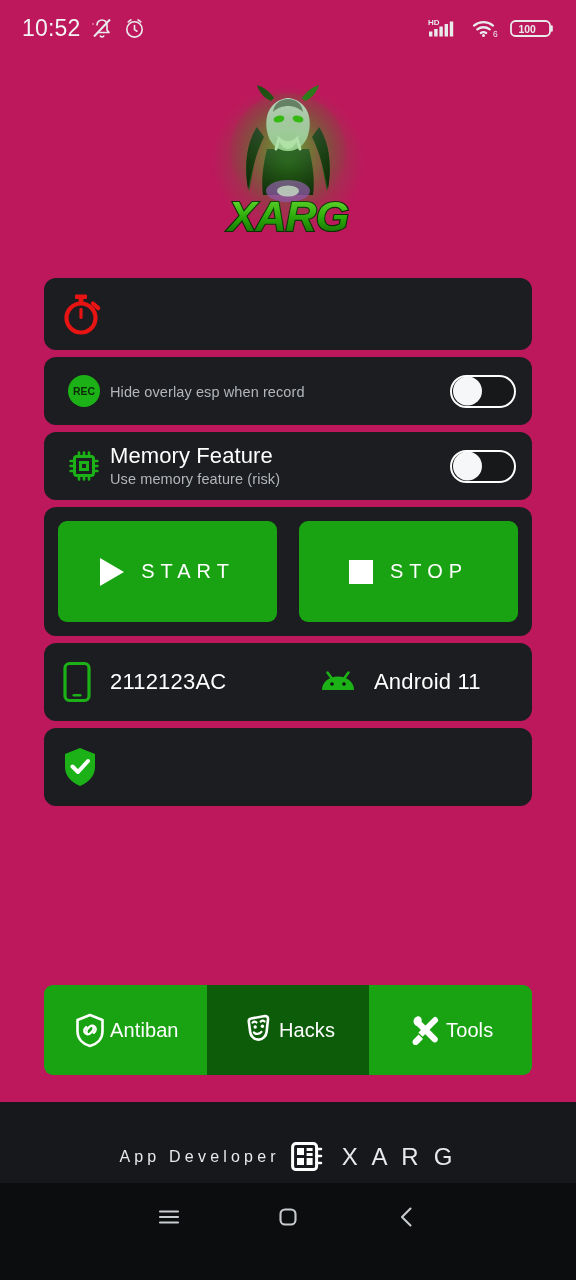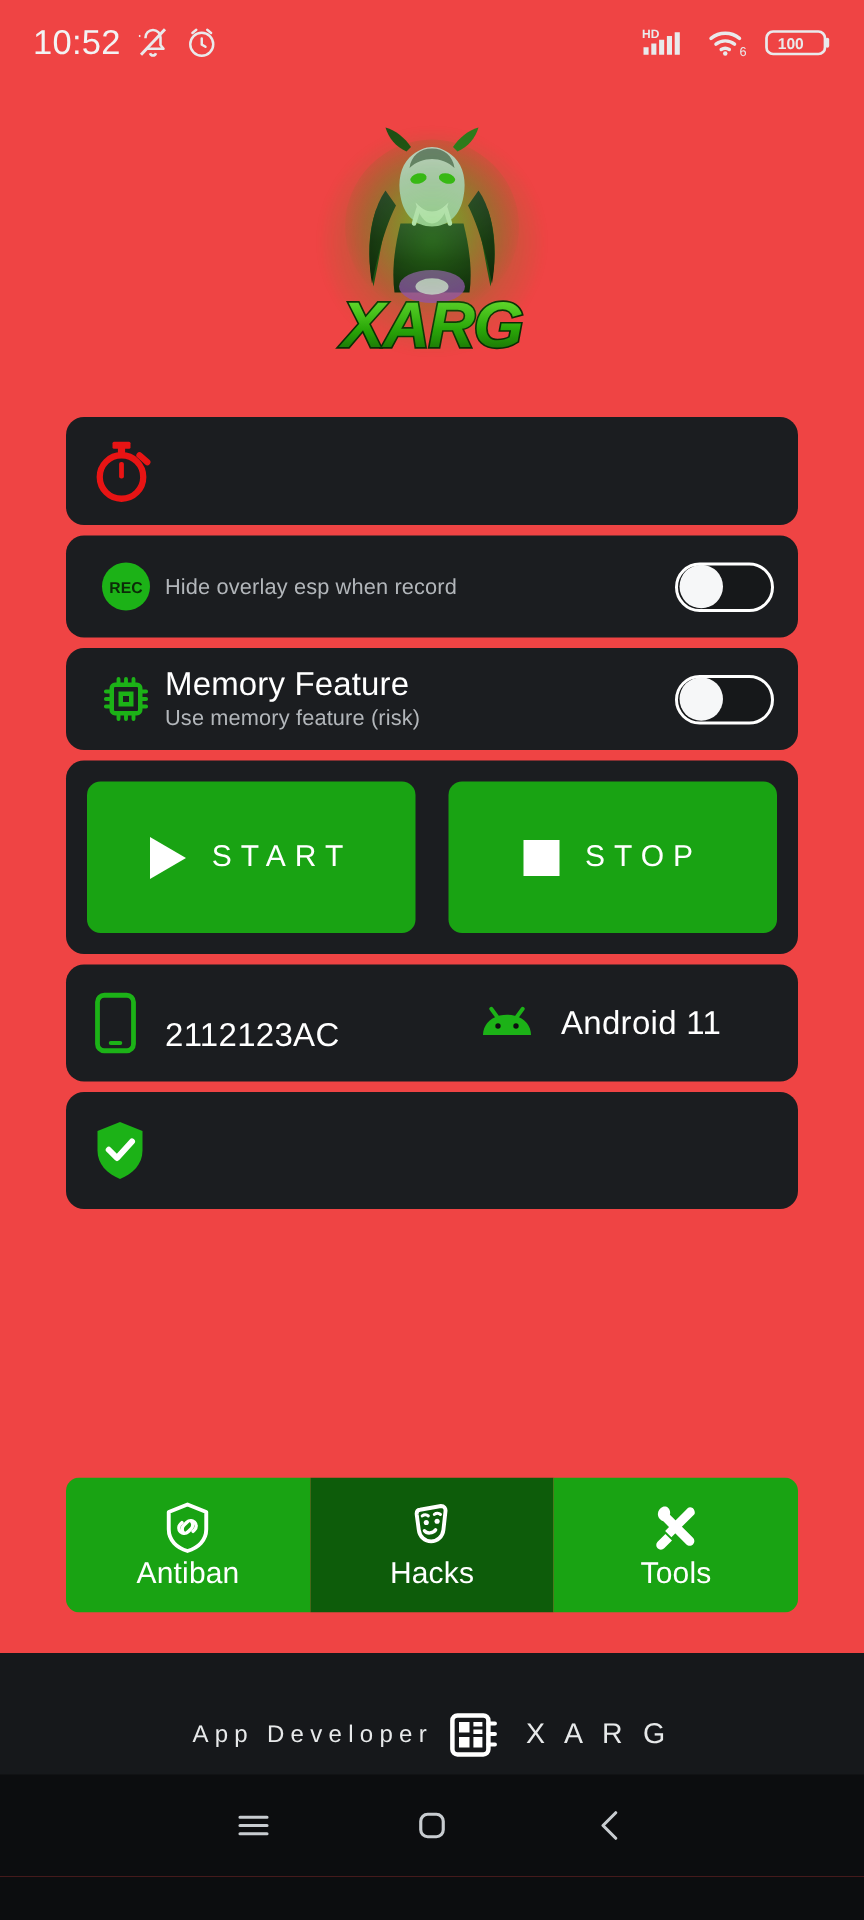--- a/index.html
+++ b/index.html
@@ -2,21 +2,21 @@
 <html><head>
 <meta charset="utf-8">
 <style>
   * { margin:0; padding:0; box-sizing:border-box; }
   html, body {
     width:576px; height:1280px;
     background:#0c0d0f;
     font-family:"Liberation Sans", sans-serif;
     overflow:hidden;
   }
-  .phone { position:relative; width:576px; height:1251px; background:#ef4444; }
+  .phone { position:relative; width:576px; height:1251px; background:#be185d; }
 
   
   .statusbar {
     height:56px; display:flex; align-items:center; justify-content:space-between;
     padding:0 20px 0 22px;
   }
   .sb-left { display:flex; align-items:center; gap:9px; }
   .sb-clock { color:#f2f3f4; font-size:23px; font-weight:400; letter-spacing:.2px; }
   .sb-right { display:flex; align-items:center; gap:9px; }
   .sb-ico { display:block; }
@@ -62,46 +62,46 @@
     cursor:pointer; border:none;
   }
   .btn-label {
     color:#ffffff; font-size:20px; letter-spacing:6px; font-weight:400;
   }
   .tri { width:0; height:0; border-left:24px solid #fff; border-top:14px solid transparent; border-bottom:14px solid transparent; }
   .sq { width:24px; height:24px; background:#fff; }
 
   
   .card-device { height:78px; display:flex; align-items:center; padding:0 16px; }
-  .dev-half { display:flex; align-items:flex-end; gap:16px; }
+  .dev-half { display:flex; align-items:center; gap:16px; }
   .dev-half.left { flex:0 0 258px; }
   .dev-text { color:#ffffff; font-size:22px; letter-spacing:.2px; }
   .card-virtual { height:78px; display:flex; align-items:center; padding:0 16px; gap:18px; }
 
   
   .tabs {
     position:absolute; left:44px; right:44px; top:985px; height:90px;
     display:flex; border-radius:9px; overflow:hidden;
   }
   .tab {
-    flex:1 1 0; display:flex; flex-direction:column; align-items:center; justify-content:center;
+    flex:1 1 0; display:flex; flex-direction:row; align-items:center; justify-content:center;
     gap:2px; background:#19a313; cursor:pointer;
   }
   .tab.active { background:#0d5c0a; }
   .tab-label { color:#ffffff; font-size:20px; letter-spacing:.1px; }
 
   
   .footer {
     position:absolute; left:0; right:0; top:1102px; height:110px;
     background:#16181b; display:flex; flex-direction:row;
     align-items:center; justify-content:center; gap:10px;
   }
   .footer-title { color:#e7e9ea; font-size:16px; letter-spacing:4.2px; }
   .footer-dev { display:flex; align-items:center; gap:16px; }
-  .footer-name { color:#e7e9ea; font-size:19px; letter-spacing:4.2px;text-align:center; }
+  .footer-name { color:#e7e9ea; font-size:24px; letter-spacing:4.2px;text-align:center; }
 
   
   .navbar {
     position:absolute; left:0; right:0; bottom:0; height:68px;
     background:#0c0d0f; display:flex; align-items:center; justify-content:space-around;
     padding:0 110px;
   }
   .nav-btn { cursor:pointer; display:flex; align-items:center; justify-content:center; }
 </style>
 </head>

